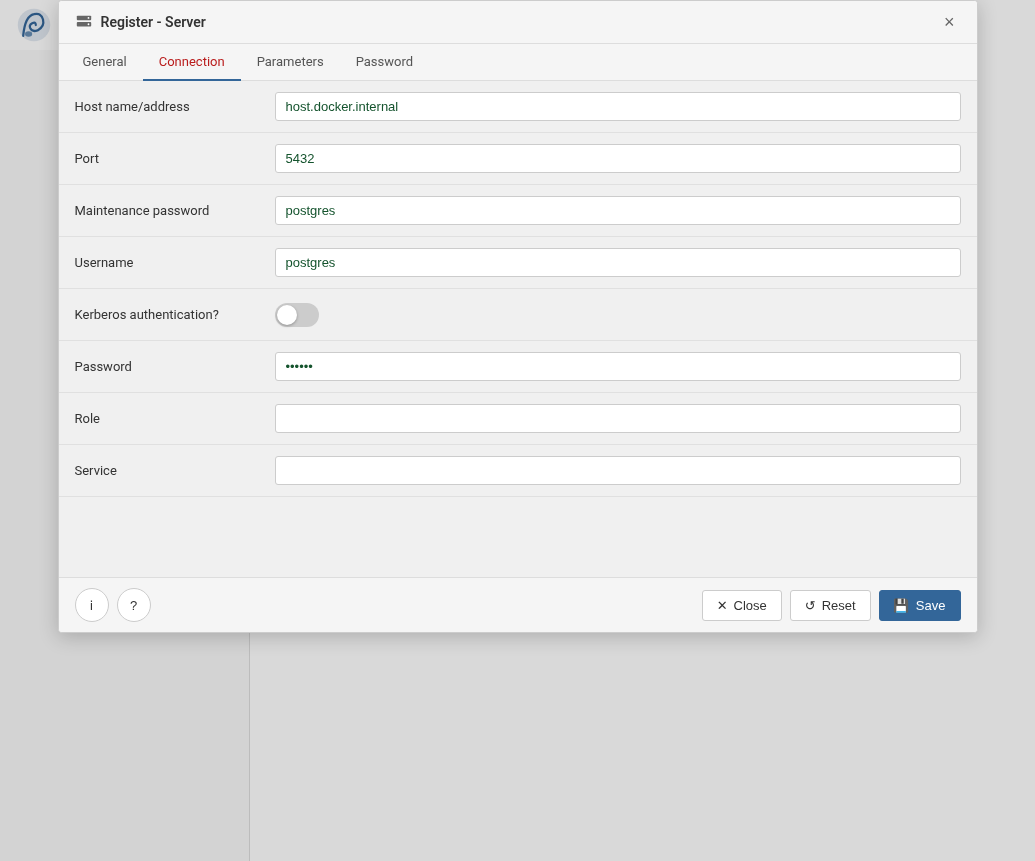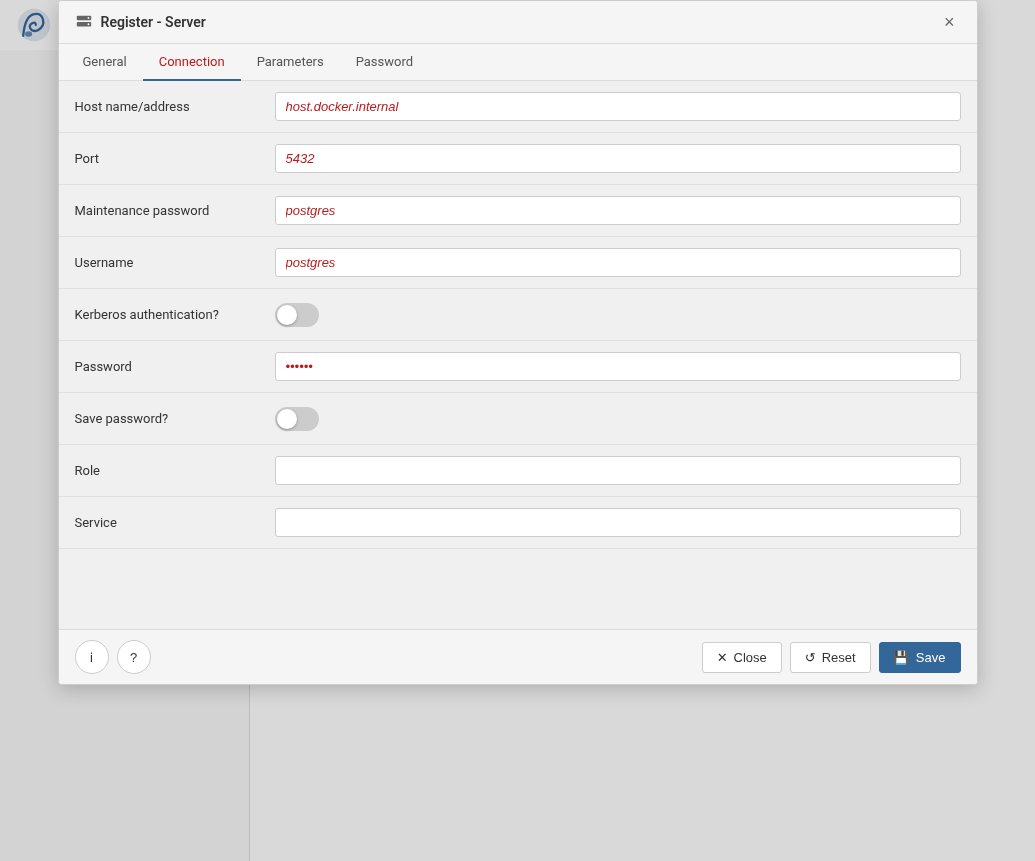--- a/index.html
+++ b/index.html
@@ -143,24 +143,23 @@
       color: #333;
       padding-right: 16px;
     }
 
     .form-control {
       flex: 1;
       padding: 6px 10px;
       border: 1px solid #ccc;
       border-radius: 3px;
       font-size: 13px;
-      color: #b91c1c;
+      color: #14532d;
       background: #fff;
       outline: none;
-      font-style: italic;
     }
 
     
     .toggle-wrapper {
       display: flex;
       align-items: center;
     }
     .toggle {
       position: relative;
       width: 44px;
@@ -323,30 +322,20 @@
             </div>
           </div>
         </div>
       </div>
 
       <div class="form-row">
         <label class="form-label">Password</label>
         <input class="form-control" type="password" value="......" style="">
       </div>
 
-      <div class="form-row">
-        <label class="form-label">Save password?</label>
-        <div class="toggle-wrapper">
-          <div class="toggle">
-            <div class="toggle-track off">
-              <div class="toggle-thumb"></div>
-            </div>
-          </div>
-        </div>
-      </div>
 
       <div class="form-row">
         <label class="form-label">Role</label>
         <input class="form-control" type="text" value="" style="">
       </div>
 
       <div class="form-row">
         <label class="form-label">Service</label>
         <input class="form-control" type="text" value="" style="">
       </div>

